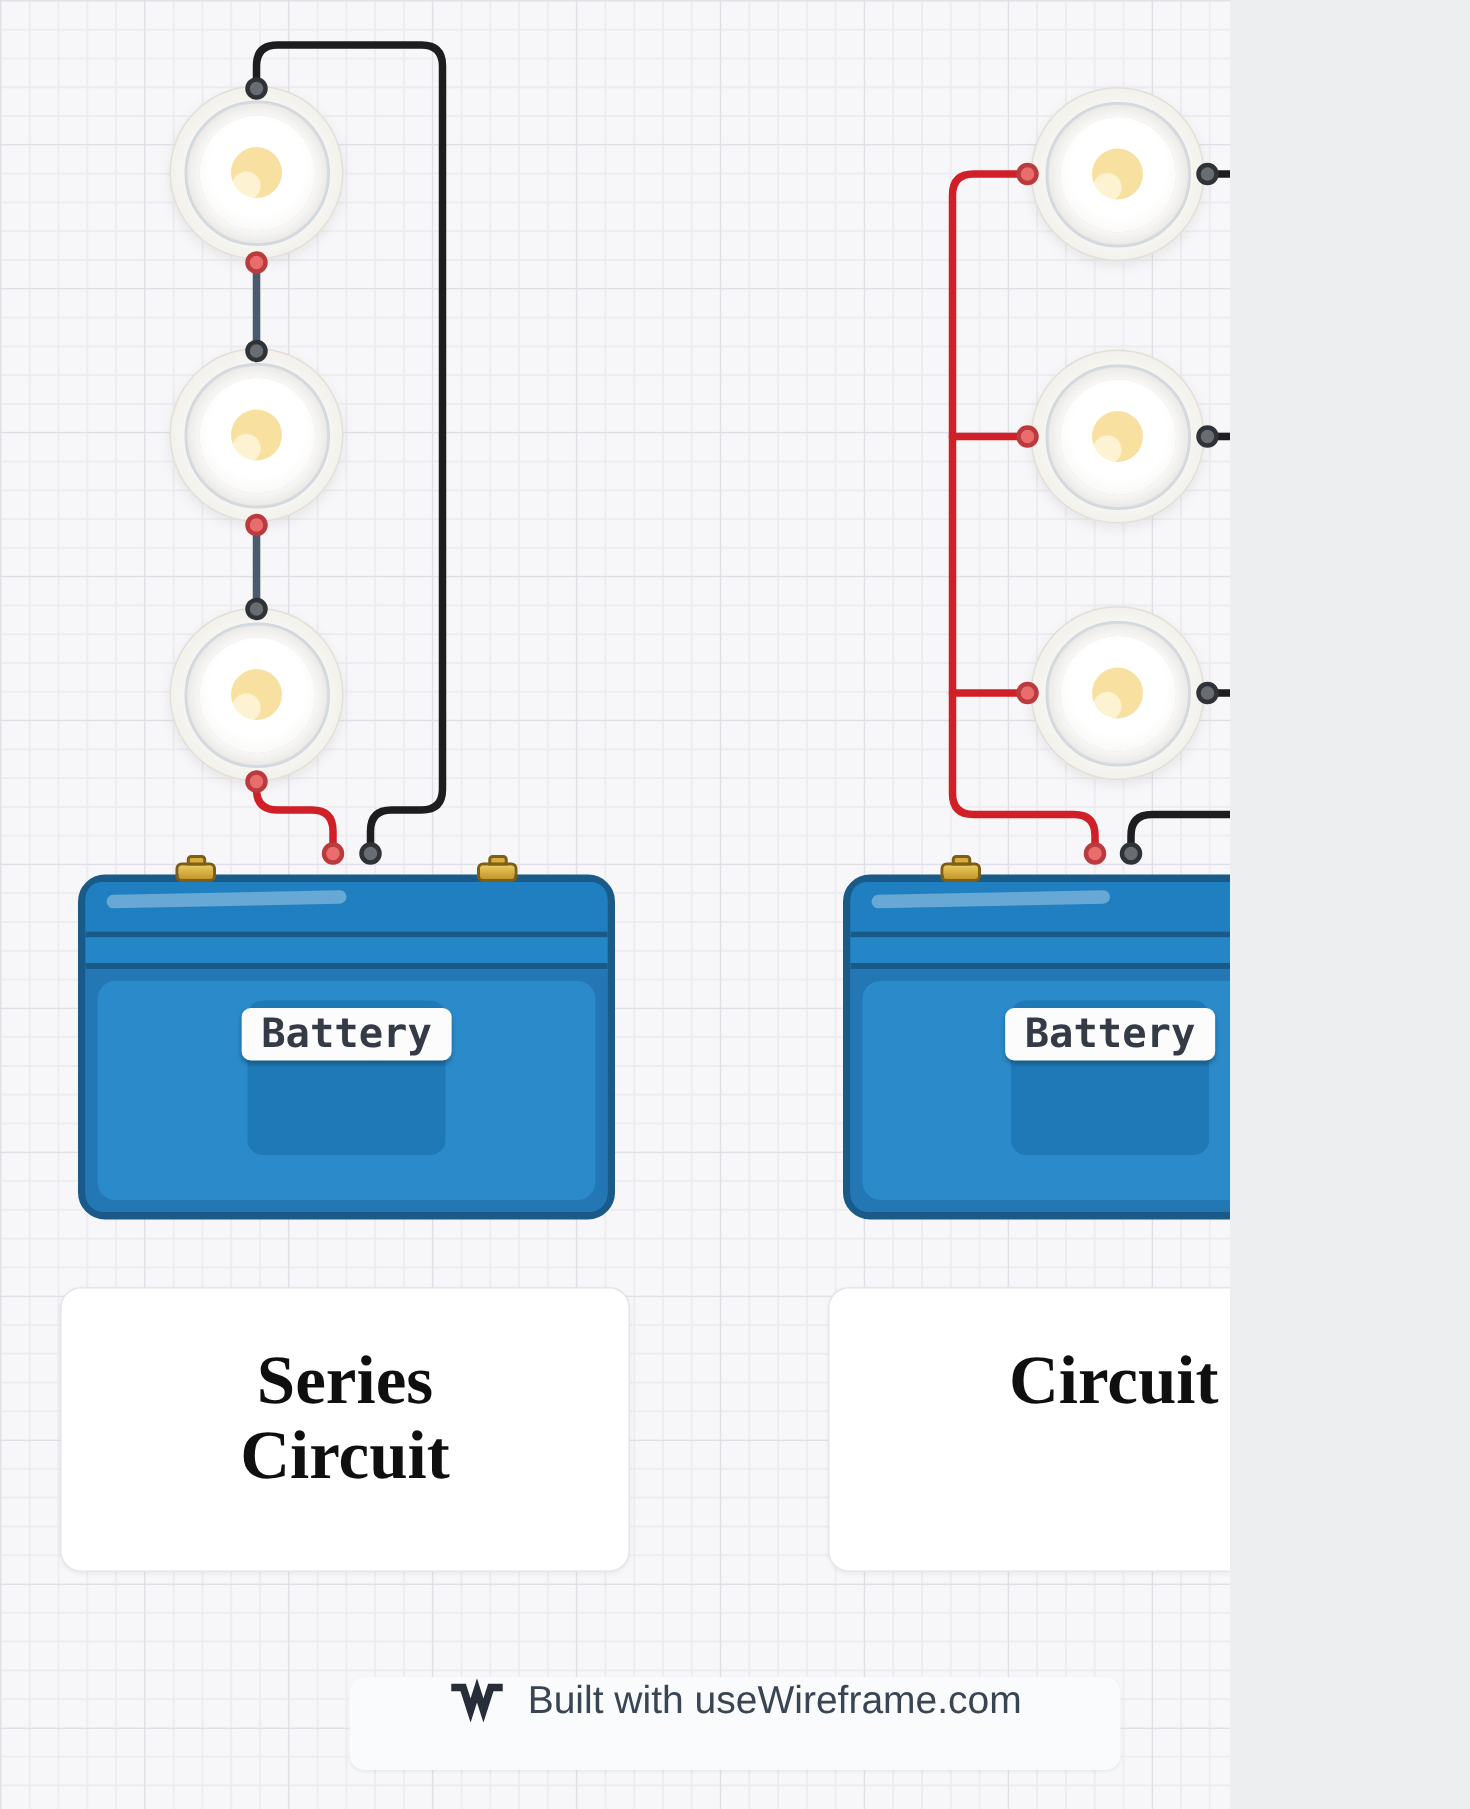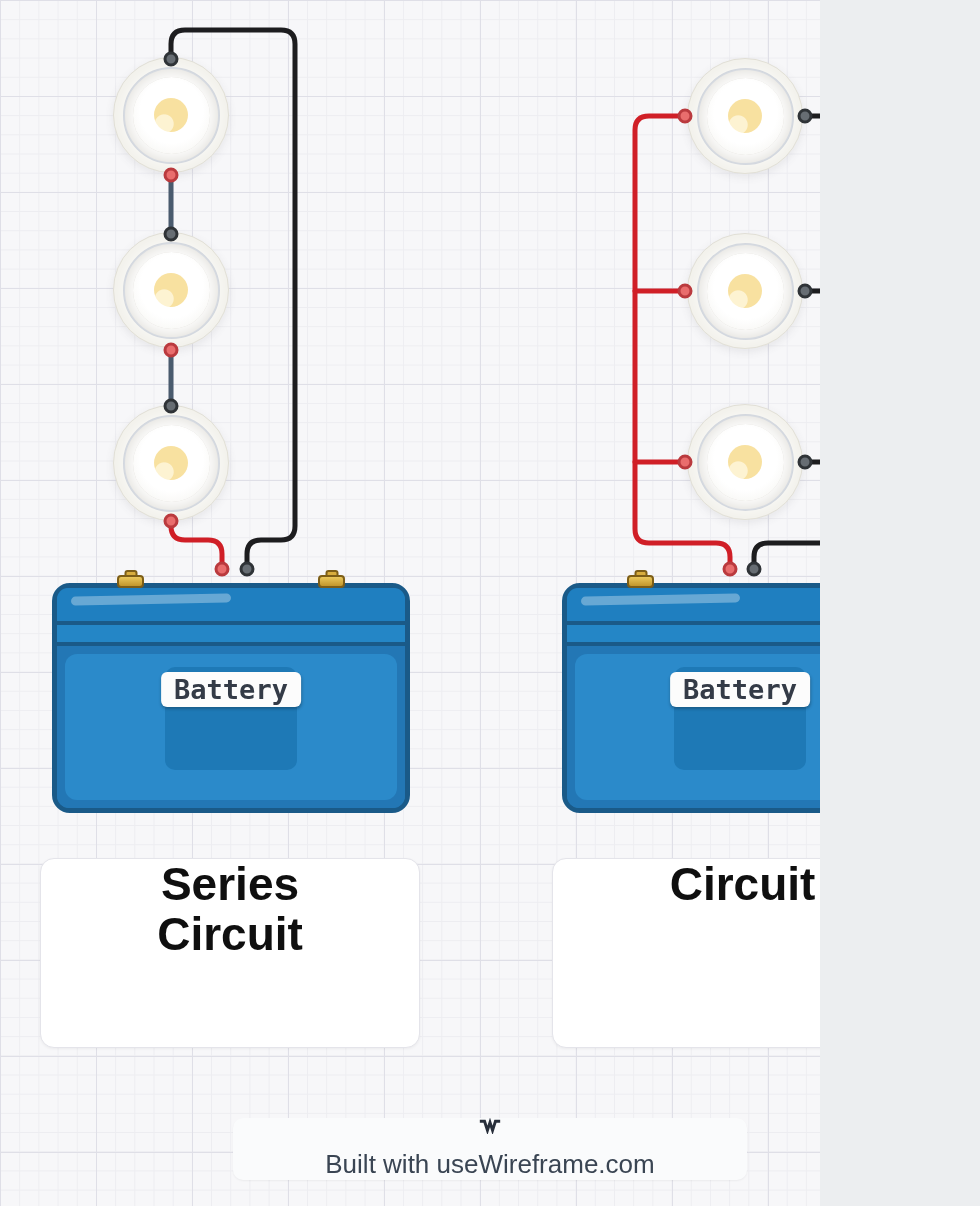--- a/index.html
+++ b/index.html
@@ -60,28 +60,28 @@
     background:linear-gradient(180deg,#eac85c,#c2962b);
     border:2px solid #7d5e17;border-radius:4px;}
   .bat-post::before{content:"";position:absolute;top:-7px;left:50%;
     transform:translateX(-50%);width:13px;height:7px;box-sizing:border-box;
     background:#d8ad3e;border:2px solid #7d5e17;border-radius:3px 3px 0 0;}
   .post-left{left:60px;} .post-right{right:60px;}
 
   
   .title-card{position:absolute;z-index:4;background:#ffffff;border:1px solid #e4e4ea;
     border-radius:14px;box-shadow:0 1px 3px rgba(0,0,0,.05);box-sizing:border-box;
-    display:flex;flex-direction:column;align-items:center;
-    font-family:Liberation Sans, sans-serif;font-weight:700;font-size:46px;
+    display:flex;flex-direction:column;align-items:center;padding-top:36px;
+    font-family:Liberation Serif, serif;font-weight:700;font-size:46px;
     line-height:1.09;color:#0f0f0f;text-align:center;}
 
   
   .footer{position:absolute;z-index:4;left:233px;top:1118px;width:514px;height:62px;
     background:#fafbfc;border-radius:10px;box-shadow:0 1px 2px rgba(0,0,0,.05);
-    display:flex;align-items:center;justify-content:center;gap:15px;flex-direction:column;}
+    display:flex;justify-content:center;gap:15px;}
   .footer-text{font-family:"Liberation Sans", sans-serif;font-weight:500;
     font-size:26px;color:#3a4553;}
 </style>
 </head>
 <body>
 
 <div class="canvas">
 
   <svg class="wires" width="980" height="1206" viewBox="0 0 980 1206">
 

